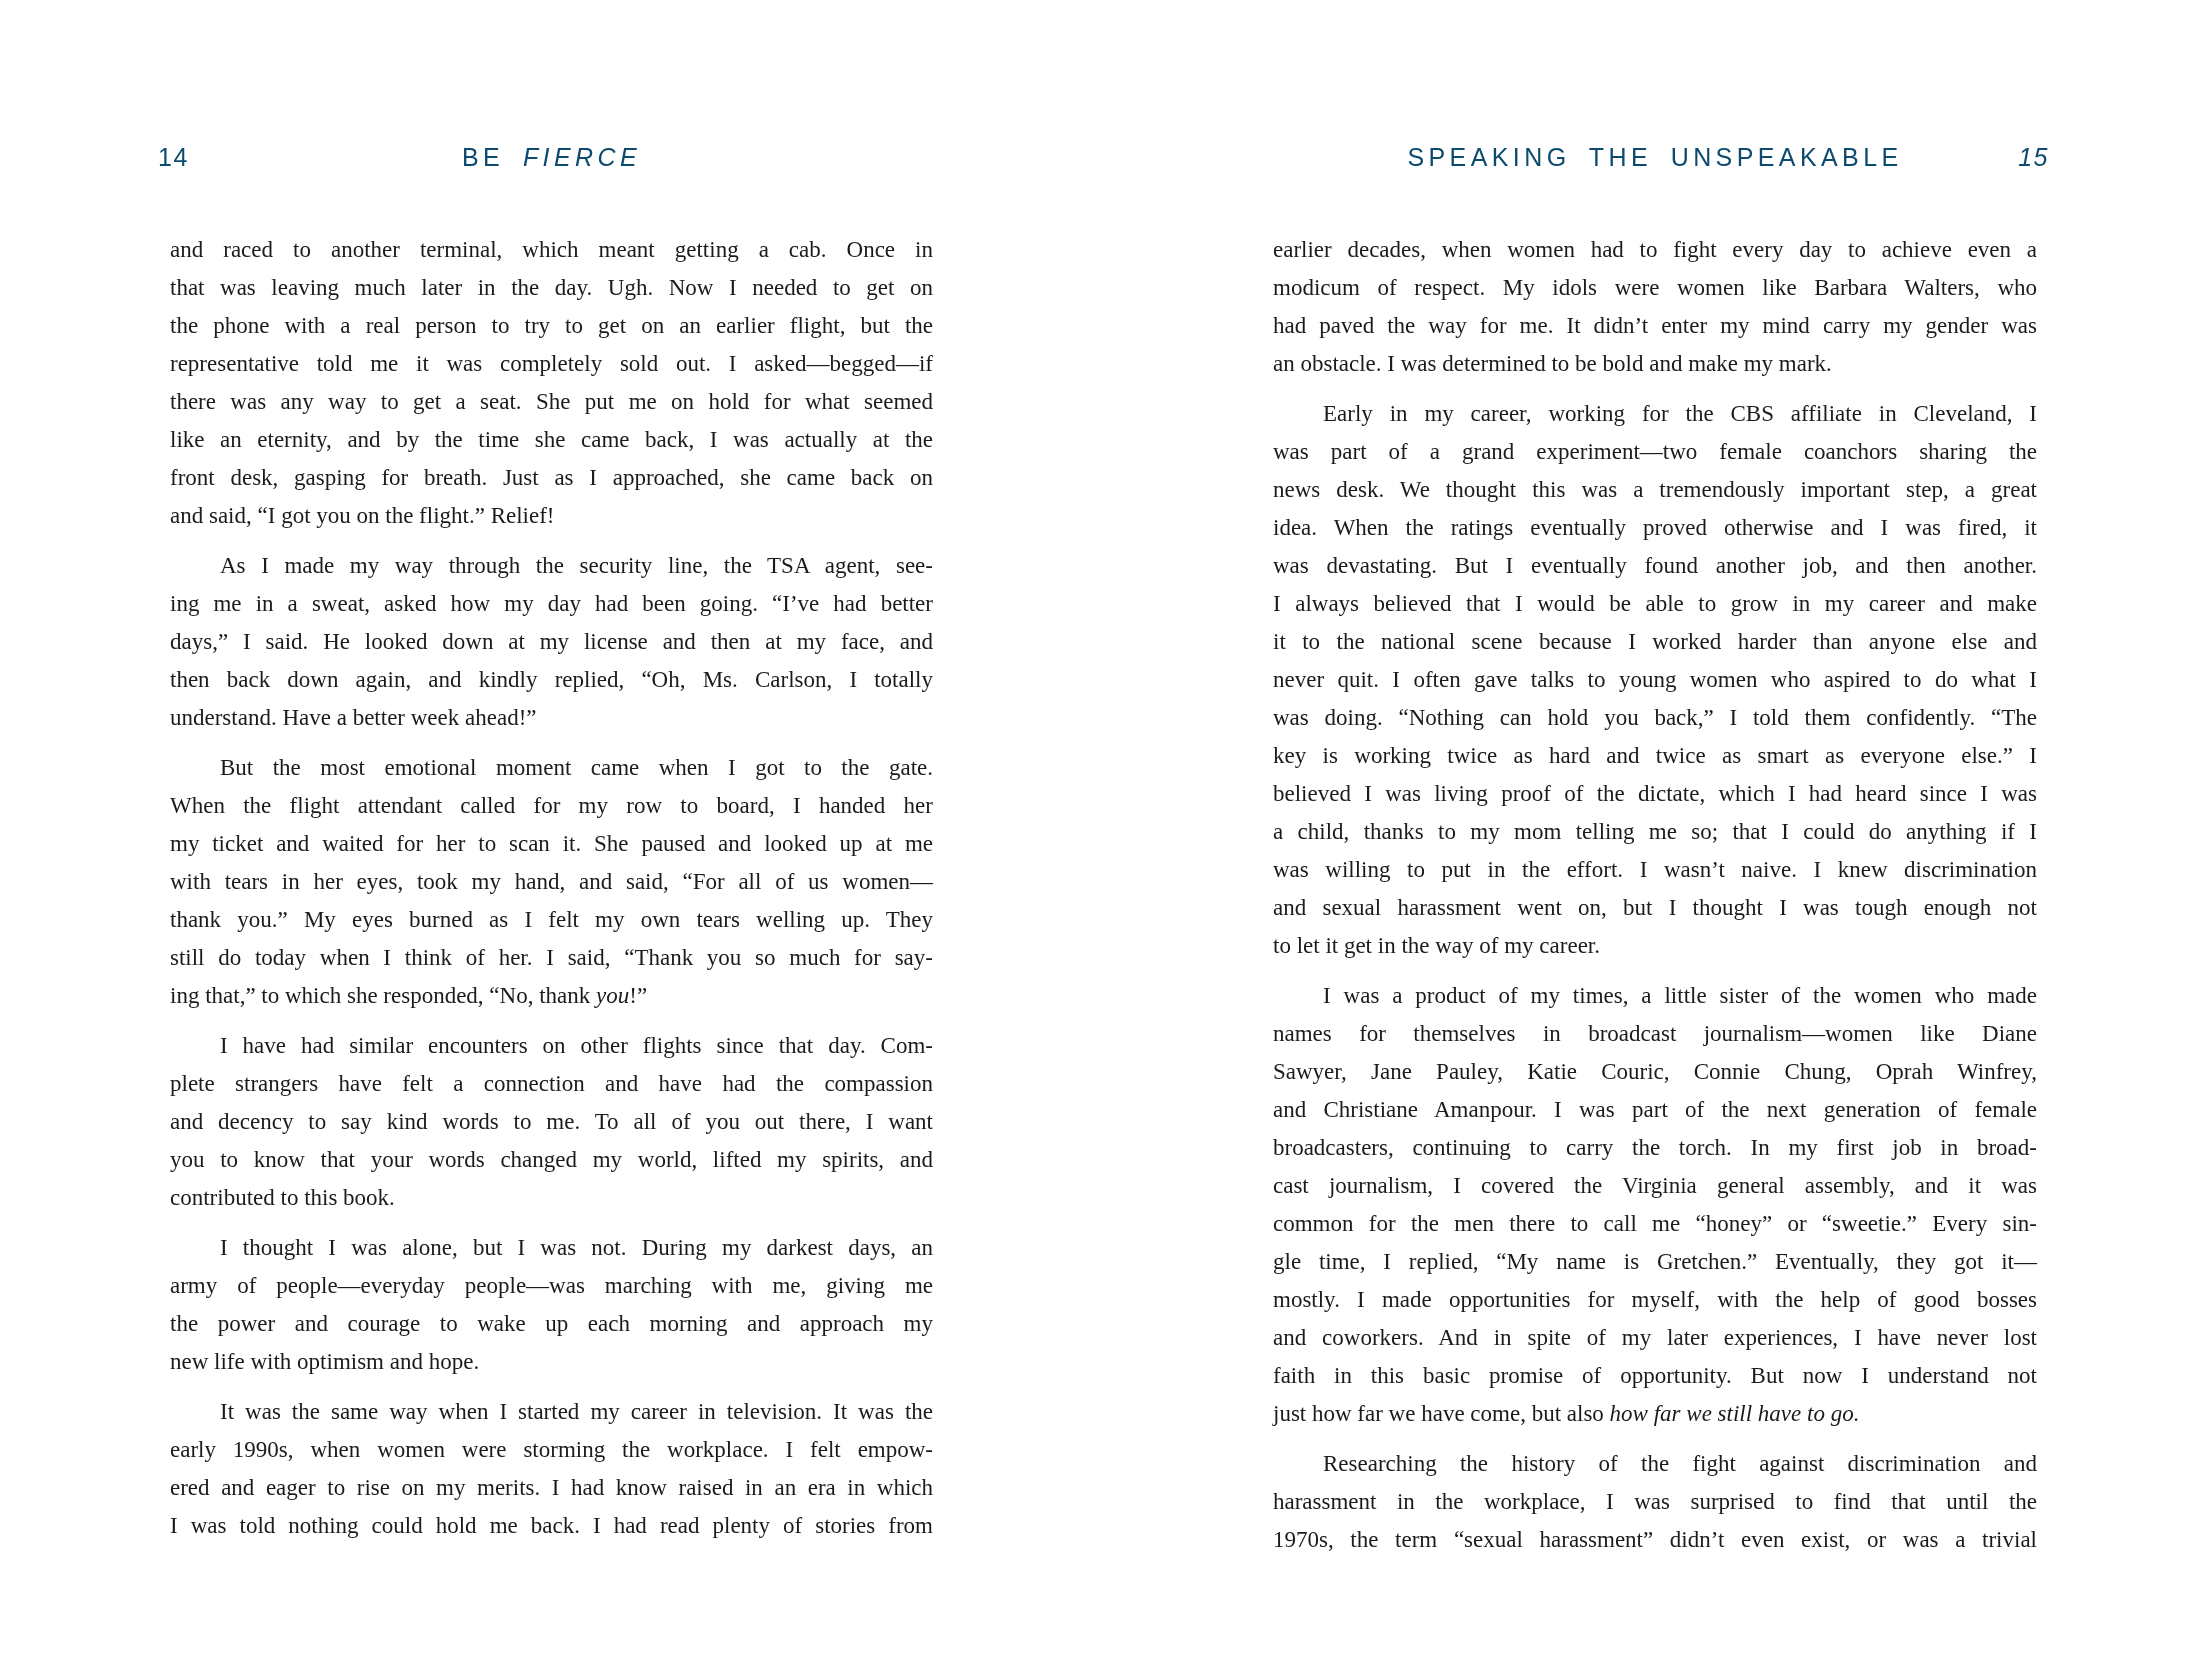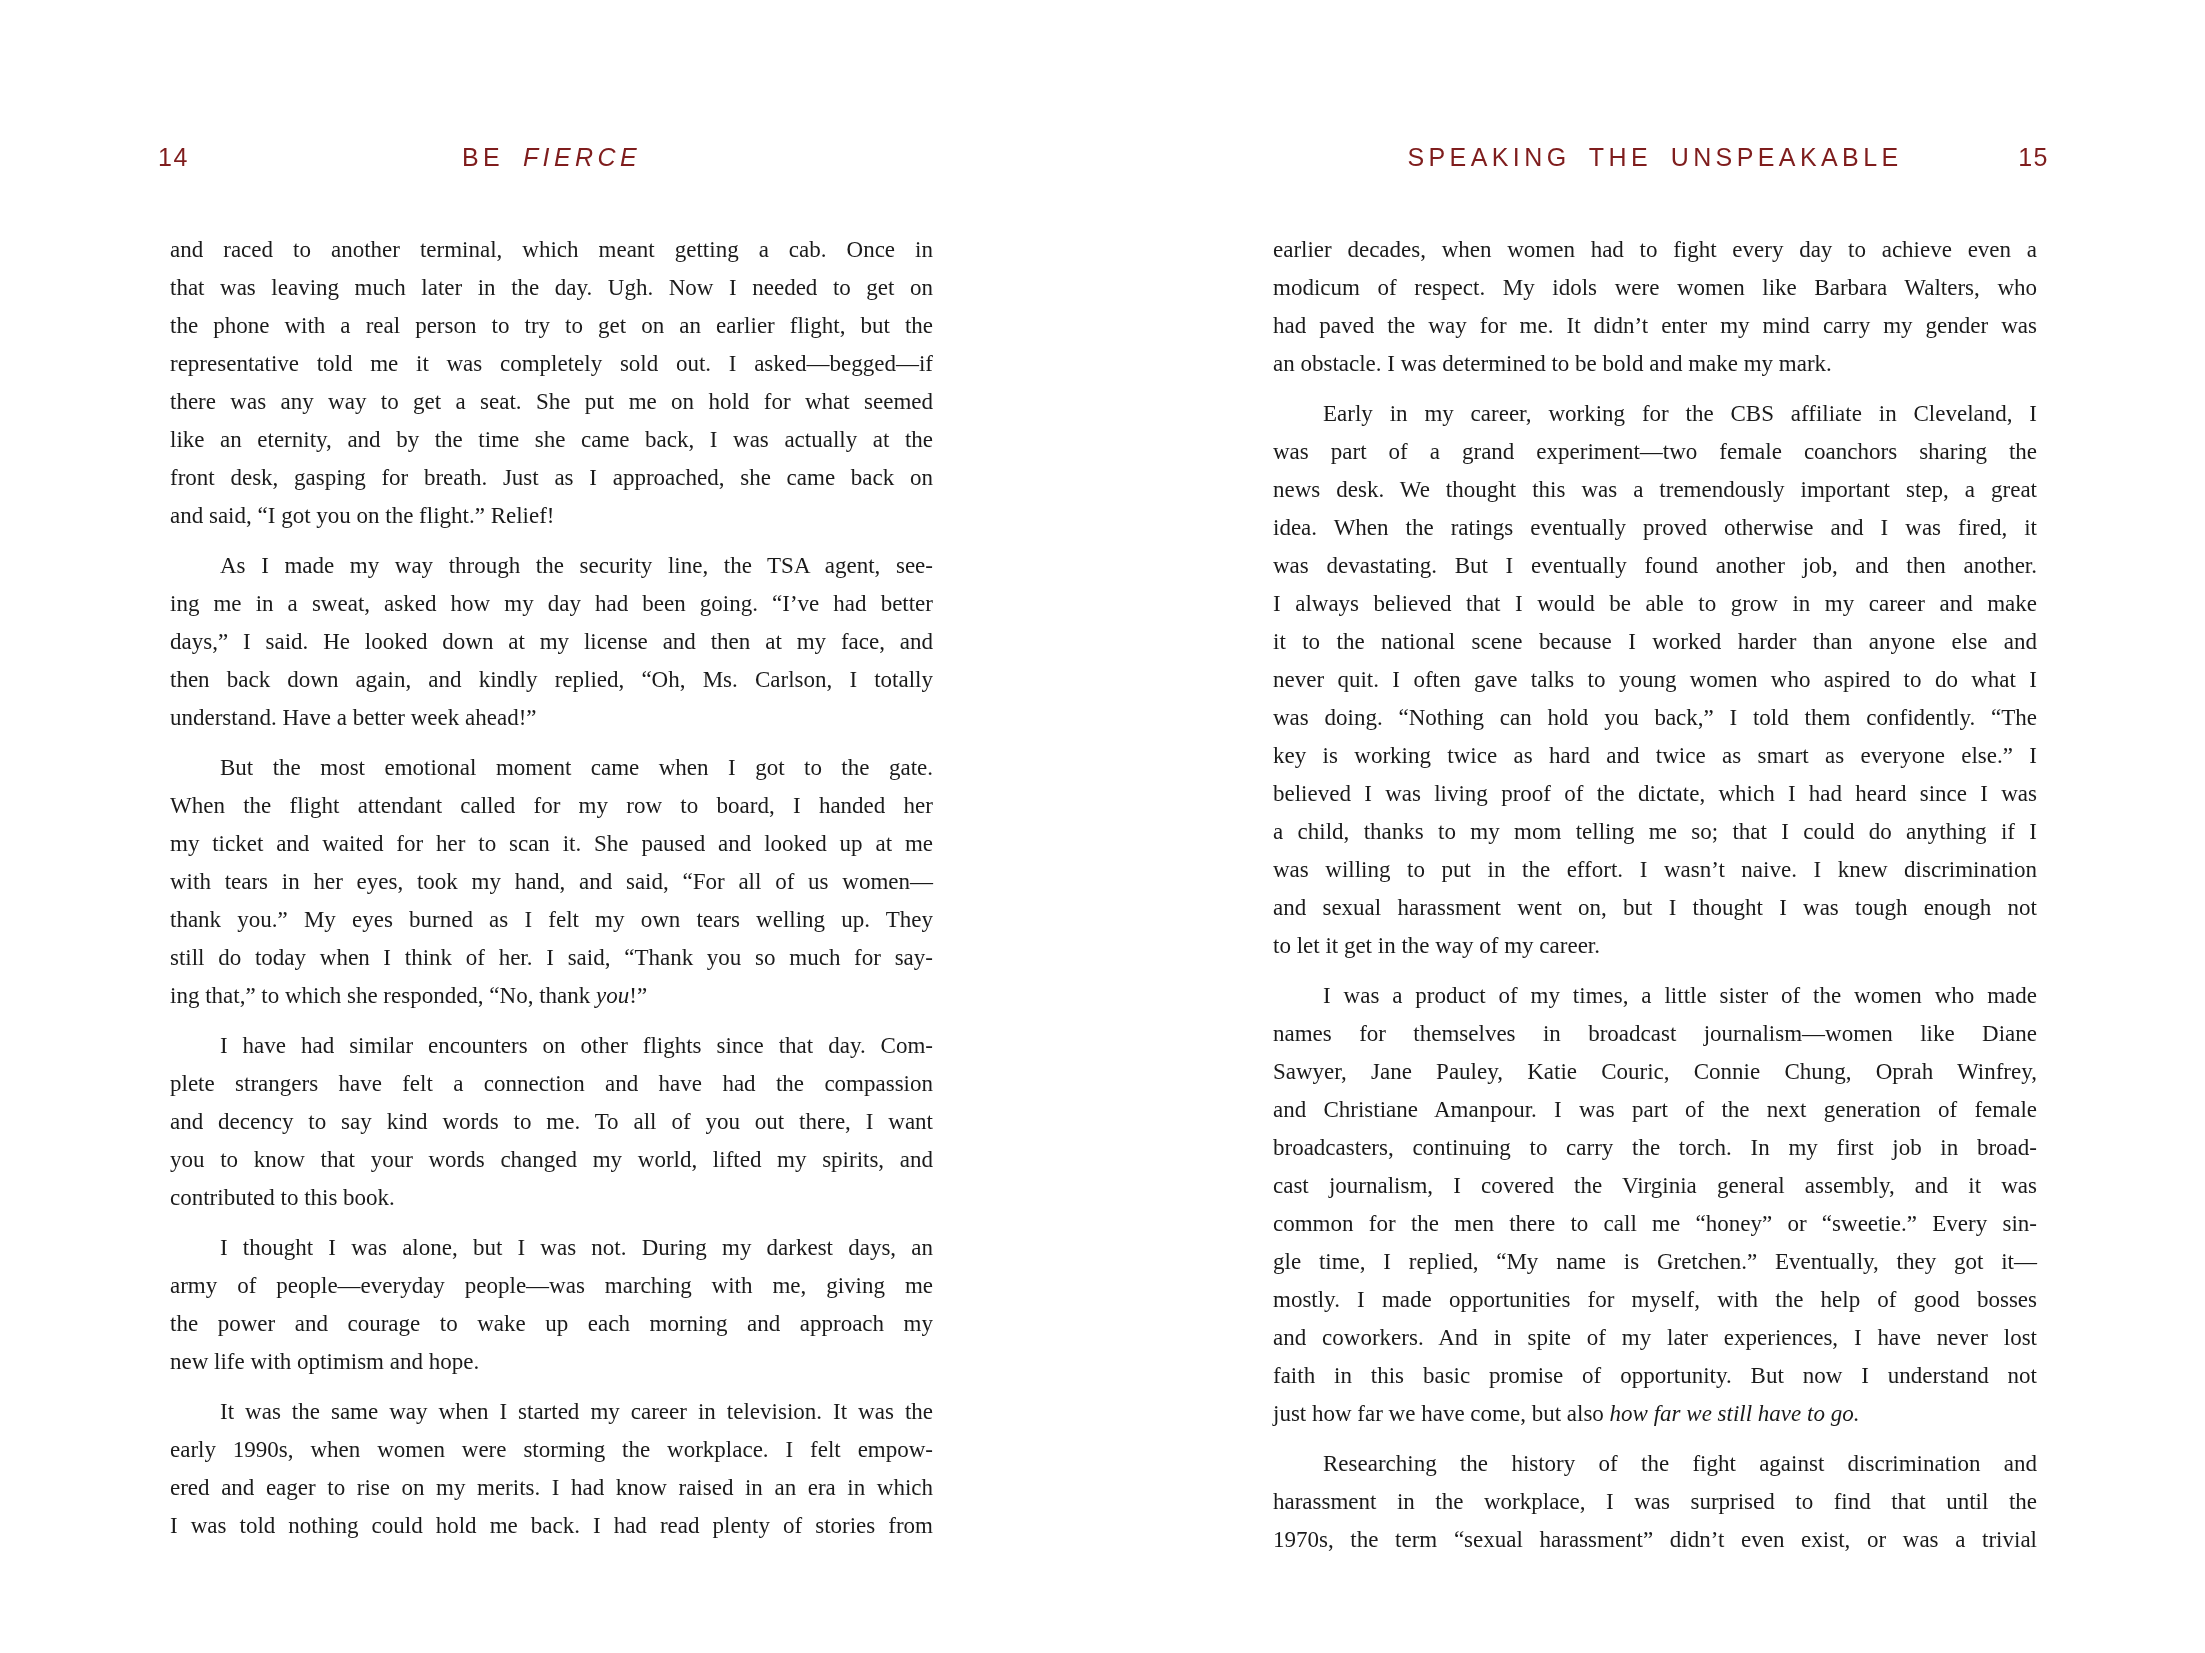--- a/index.html
+++ b/index.html
@@ -25,36 +25,36 @@
 
   .running-header {
     position: absolute;
     top: 142px;
     left: 0;
     right: 0;
     height: 31px;
     font-family: "Liberation Sans", sans-serif;
     font-size: 25px;
     line-height: 31px;
-    color: #7f1d1d;
+    color: #0c4a6e;
   }
   .running-header .title {
     display: block;
     text-align: center;
     letter-spacing: 4.4px;
     word-spacing: 7.4px;
     white-space: nowrap;
   }
   .running-header .pagenum {
     position: absolute;
     top: 0;
     letter-spacing: 1.5px;
   }
   .pagenum.side-left  { left: 0; }
-  .pagenum.side-right { right: 0; }
+  .pagenum.side-right { right: 0; font-style: italic; }
 
   .page-body {
     position: absolute;
     top: 219px;
     left: 0;
     right: 0;
   }
   .para { margin: 12px; padding: 0; }
   .line {
     height: 38px;

